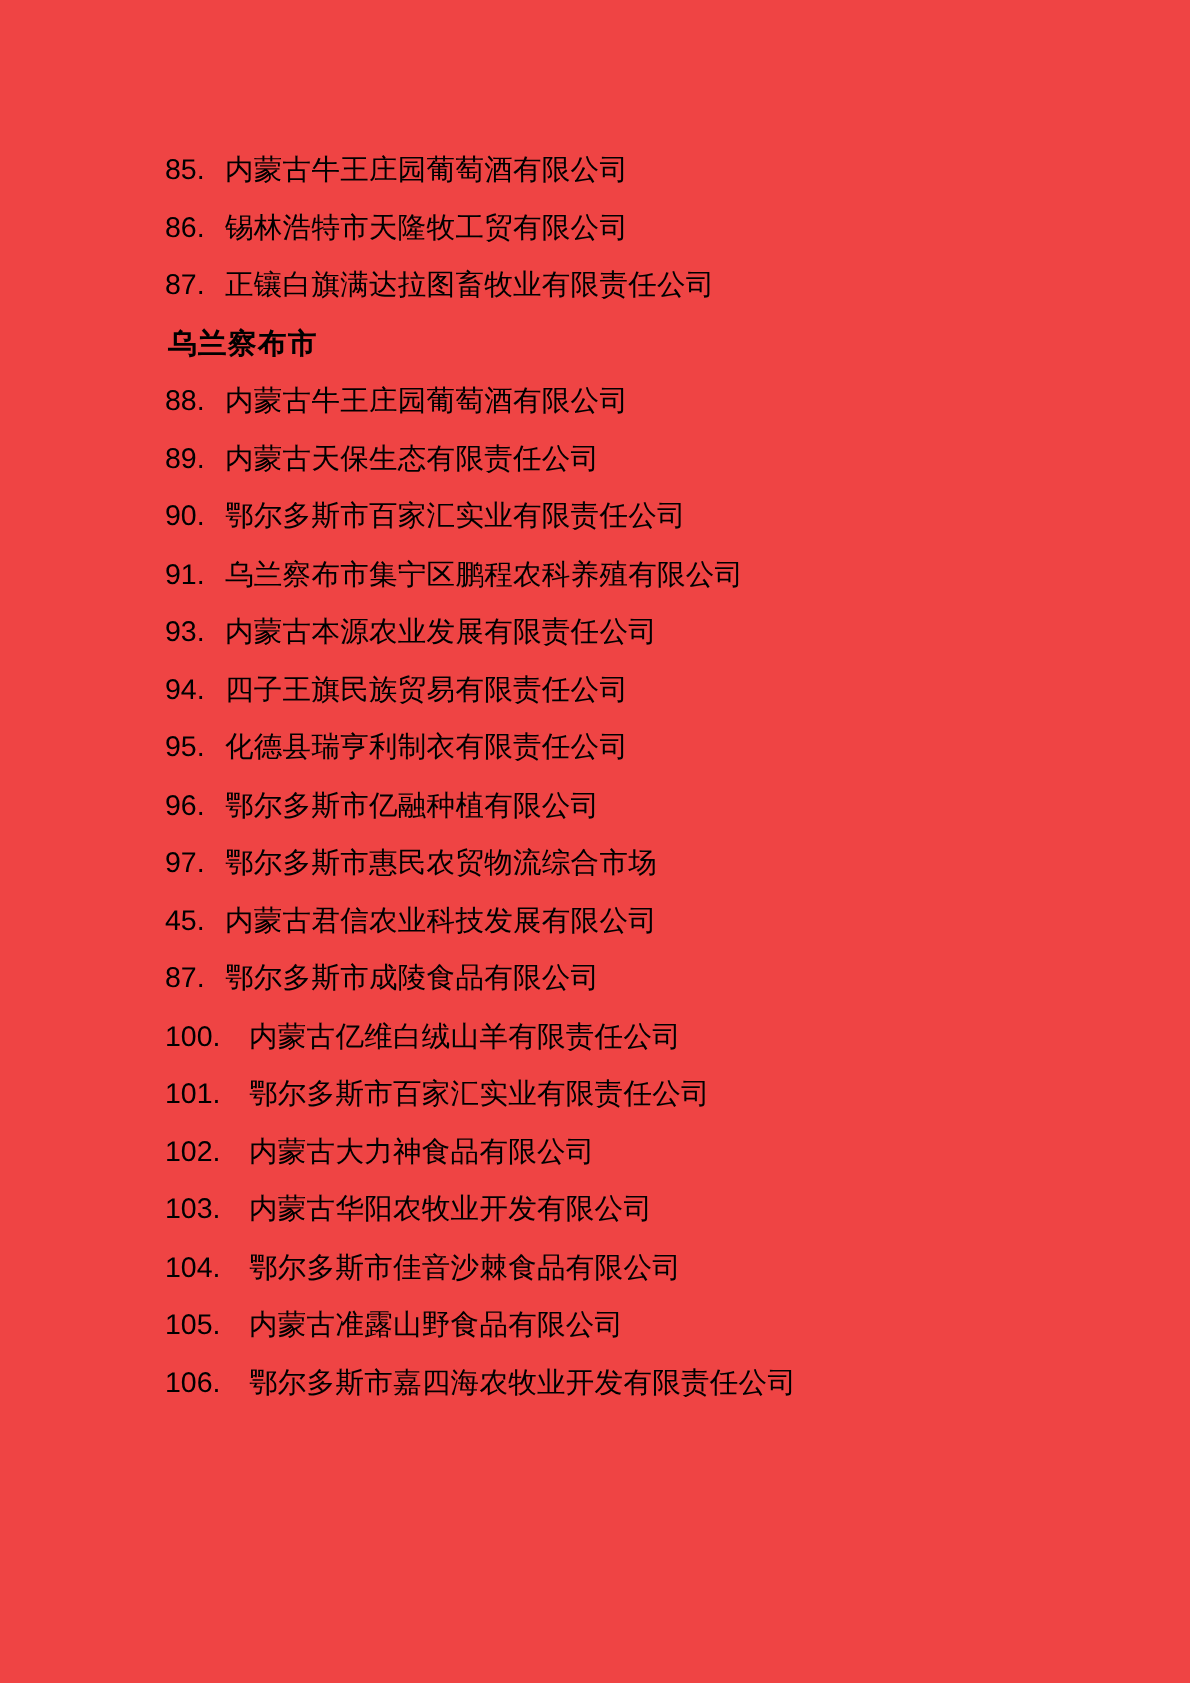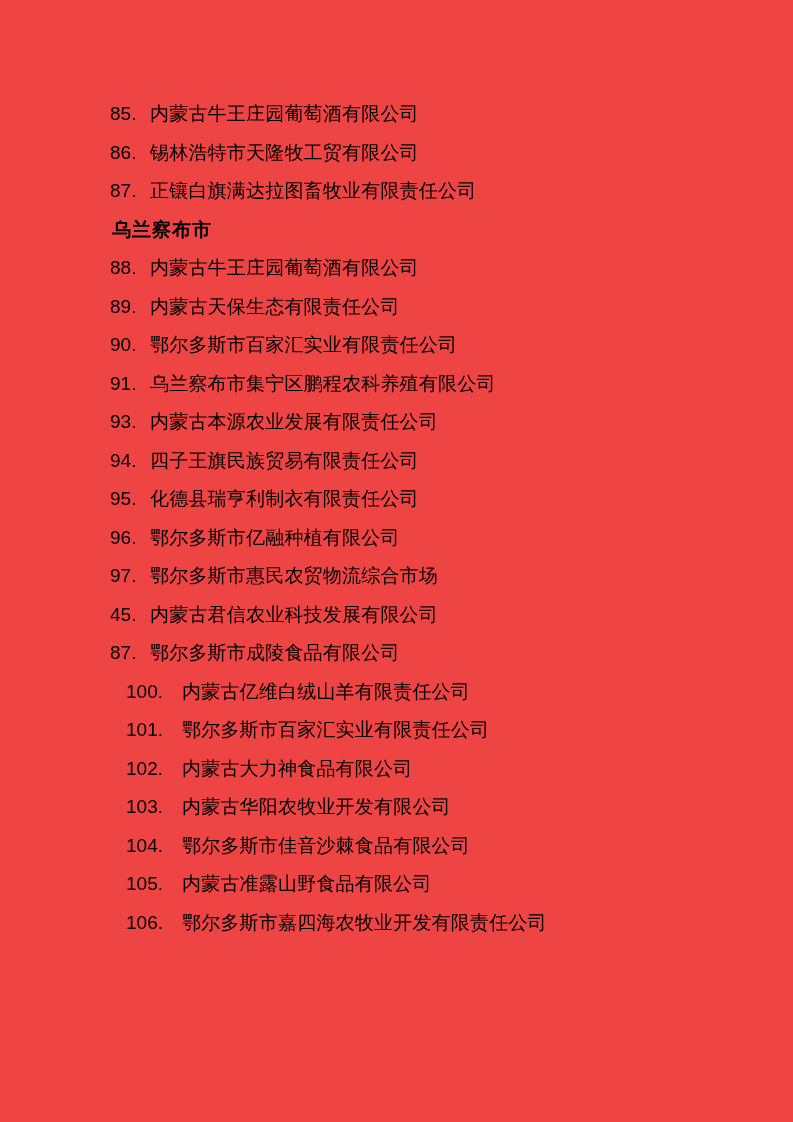--- a/index.html
+++ b/index.html
@@ -29,21 +29,20 @@
     white-space: nowrap;
   }
   .entry .num {
     display: inline-block;
     min-width: 40px;
     text-align: left;
     flex: 0 0 auto;
   }
   .entry .num.wide {
     min-width: 56px;
-    margin-left: 16px;
   }
   .entry .name {
     flex: 0 1 auto;
     letter-spacing: 0.2px;
   }
   .region {
     font-size: 19px;
     line-height: 38.5px;
     font-weight: bold;
     letter-spacing: 1px;

